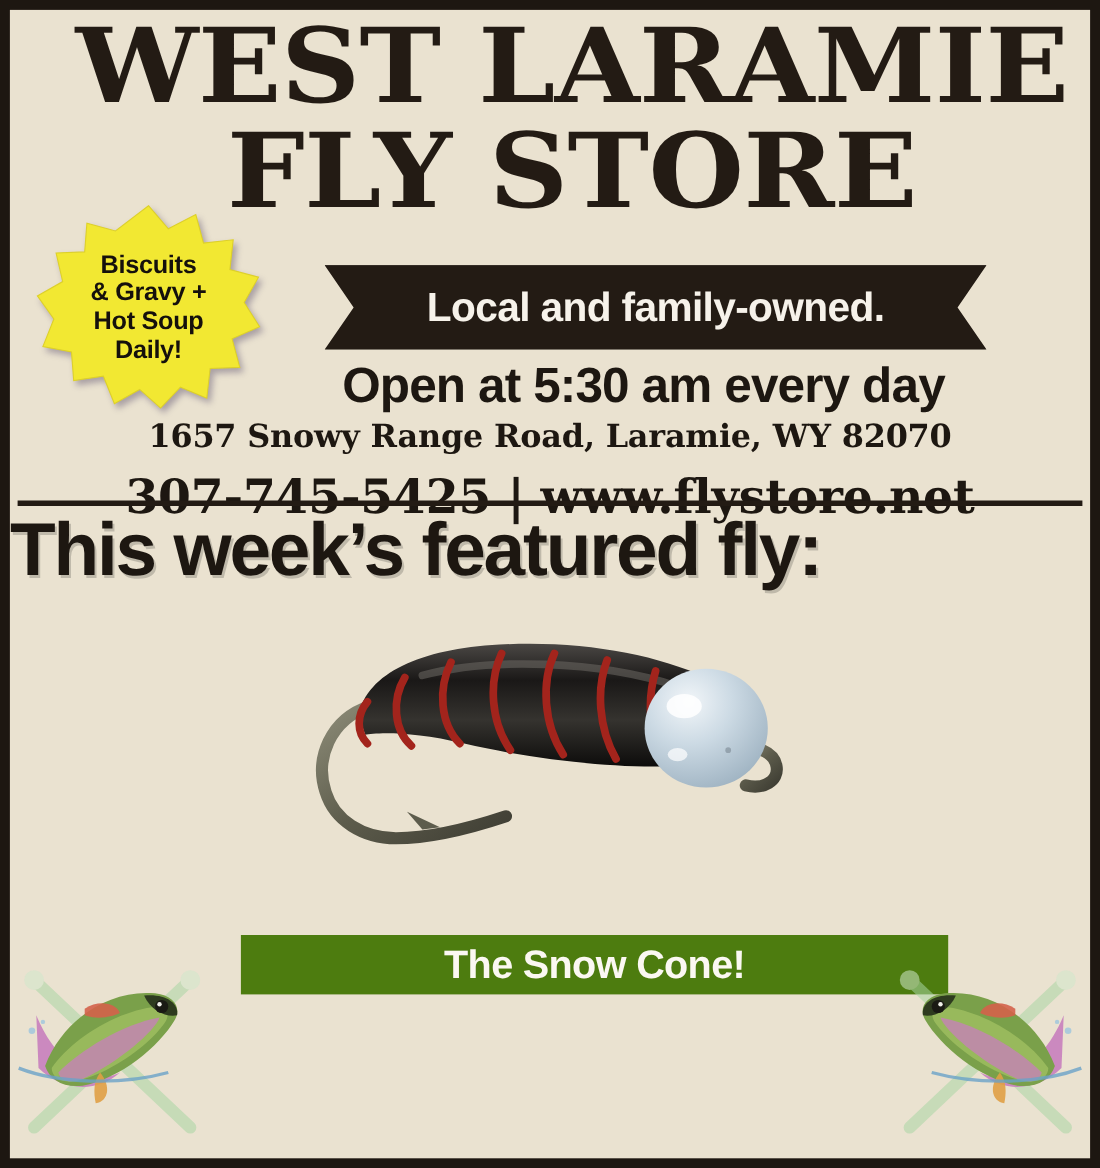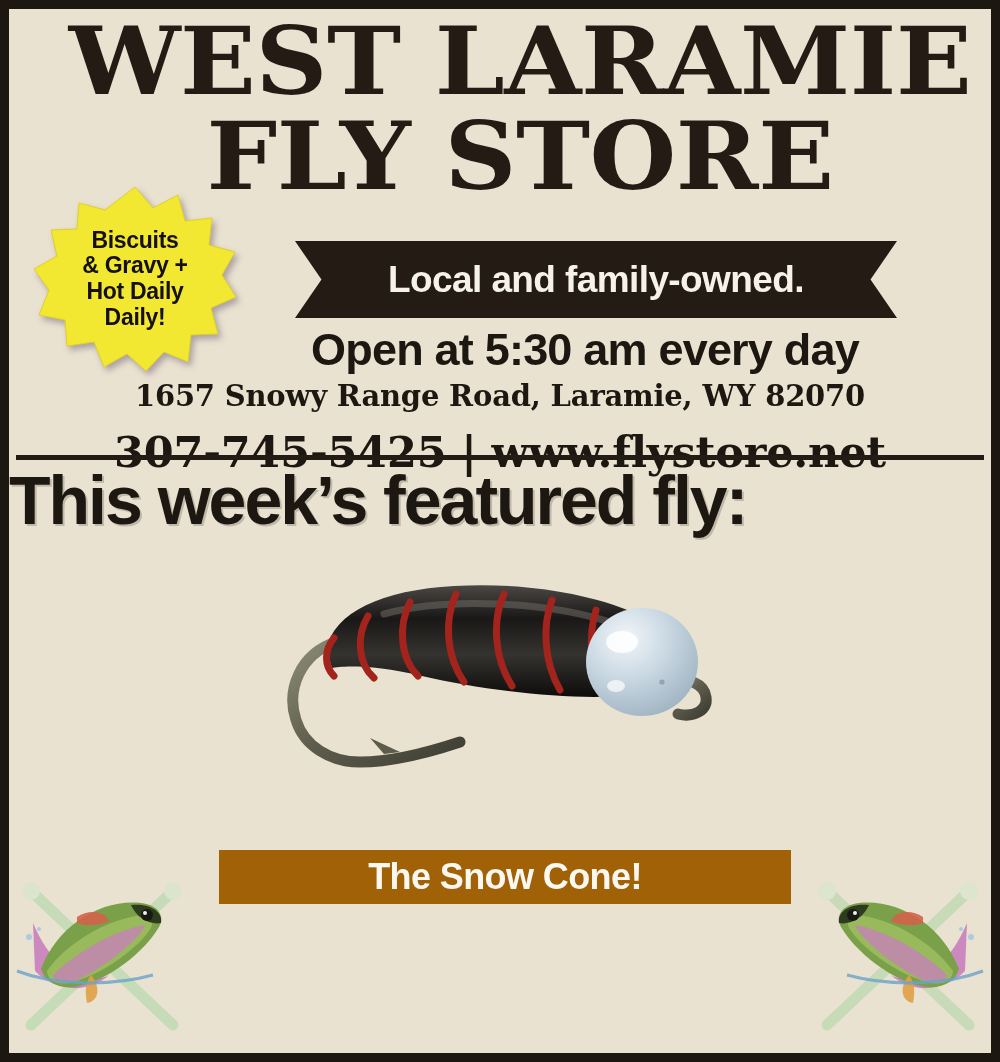--- a/index.html
+++ b/index.html
@@ -191,23 +191,23 @@
     width: 500px;
     height: 260px;
   }
   .fly svg { width: 500px; height: 260px; display: block; }
 
   
   .name-banner {
     position: absolute;
     left: 210px;
     top: 841px;
-    width: 572px;
+    width: 643px;
     height: 54px;
-    background: #a16207;
+    background: #4d7c0f;
     display: flex;
     align-items: center;
     justify-content: center;
   }
   .name-banner span {
     color: #fbf8f2;
     font-size: 36px;
     font-weight: bold;
     letter-spacing: -0.6px;
   }
@@ -251,21 +251,21 @@
     <div class="burst-wrap">
       <svg viewBox="0 0 206 188">
         <polygon fill="#f2e832" stroke="#ddd02a" stroke-width="1" points="103,2 121,23 146,10 153,36 180,33 177,60 203,67 190,90 
                   204,112 179,123 186,149 159,150 156,177 132,167 114,186 
                   95,169 72,182 62,157 35,161 33,135 7,130 17,105 
                   2,84 25,71 19,45 45,44 47,18 73,25"></polygon>
       </svg>
       <div class="burst-text">
         <span>Biscuits</span>
         <span>&amp; Gravy +</span>
-        <span>Hot Daily</span>
+        <span>Hot Soup</span>
         <span>Daily!</span>
       </div>
     </div>
 
     <div class="ribbon">
       <span>Local and family-owned.</span>
     </div>
 
     <div class="open-line">Open at 5:30 am every day</div>
     <div class="addr-line">1657 Snowy Range Road, Laramie, WY 82070</div>

